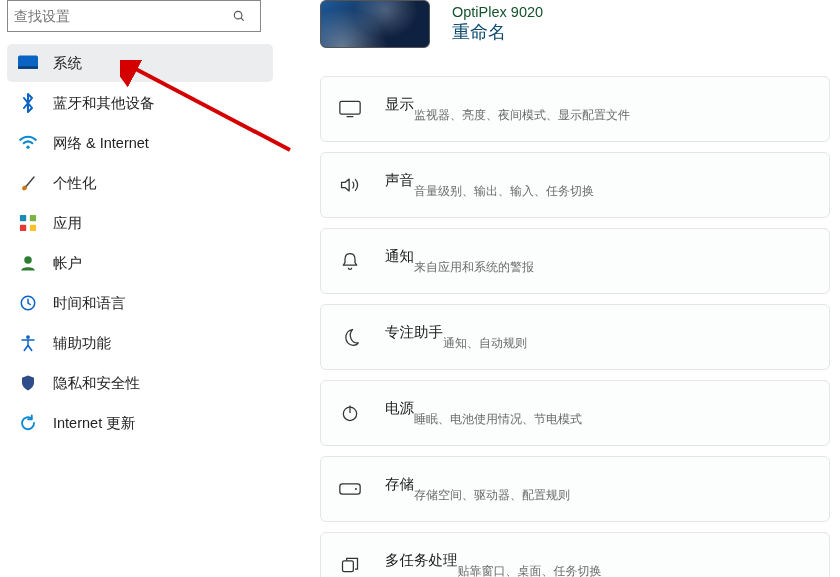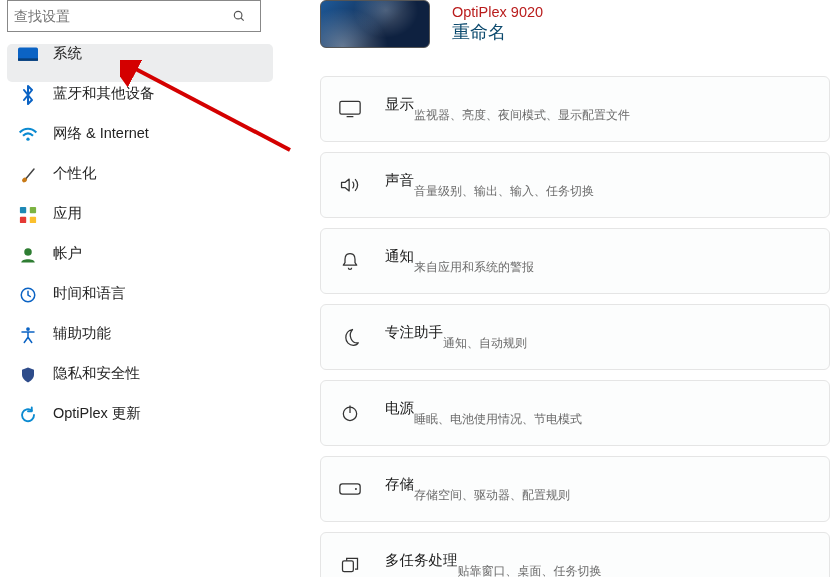--- a/index.html
+++ b/index.html
@@ -3,32 +3,32 @@
 <meta charset="utf-8">
 <style>
   html,body{margin:0;padding:0;width:840px;height:577px;overflow:hidden;font-family:"Segoe UI","Microsoft YaHei",sans-serif;background:#fff;color:#1b1b1b}
   .root{display:flex;height:100%}
   .sidebar{width:280px;flex:0 0 280px;padding:0 7px 0 7px;box-sizing:border-box}
   .search-wrap{margin:0 12px 12px 0}
   .search{display:flex;align-items:center;height:30px;border:1px solid #888;border-radius:0;background:#fff}
   .search input{flex:1;border:none;outline:none;font-size:14px;padding:0 6px;background:transparent}
   .search .glass{width:28px;text-align:center;color:#555;font-size:14px}
   .nav-list{display:flex;flex-direction:column;gap:2px}
-  .nav-item{display:flex;height:38px;border-radius:5px;padding:0 10px;cursor:pointer;position:relative}
+  .nav-item{display:flex;align-items:center;height:38px;border-radius:5px;padding:0 10px;cursor:pointer;position:relative}
   .nav-item.selected{background:#ecedee}
   .nav-item .icon{width:22px;height:22px;display:flex;align-items:center;justify-content:center;margin-right:14px}
   .nav-item .label{font-size:14.5px;color:#232323}
   .main{flex:1;padding:0 0 0 40px;box-sizing:border-box;overflow:hidden}
   .device-header{display:flex;align-items:center;margin:0 0 28px 0}
   .device-thumb{width:108px;height:46px;border:1px solid #555;border-radius:6px;overflow:hidden;background:linear-gradient(135deg,#1e5a9a 0%,#0e2140 60%);position:relative}
   .device-thumb::before{content:"";position:absolute;inset:0;background:
      radial-gradient(ellipse 70% 140% at 20% 100%,rgba(255,255,255,0.35),transparent 60%),
      radial-gradient(ellipse 50% 100% at 60% 20%,rgba(255,255,255,0.25),transparent 60%);}
   .device-text{margin-left:22px}
-  .device-name{font-size:14.5px;color:#b91c1c}
+  .device-name{font-size:14.5px;color:#14532d}
   .device-rename{font-size:18px;color:#0c4a6e;margin-top:0;cursor:pointer}
   .cards{display:flex;flex-direction:column;gap:10px;width:510px}
   .card{display:flex;align-items:center;height:64px;border:1px solid #e5e5e5;border-radius:6px;background:#fcfdfd;cursor:pointer;padding:0 16px}
   .card .card-icon{width:26px;height:26px;display:flex;align-items:center;justify-content:center;margin-right:22px;color:#333}
   .card .texts{display:flex;flex-direction:row}
   .card .title{font-size:14.5px;color:#1b1b1b}
   .card .sub{font-size:12px;color:#6b6b6b;margin-top:12px}
   svg{display:block}
   .arrow{position:absolute;left:120px;top:60px;pointer-events:none}
 </style>
@@ -132,21 +132,21 @@
         </span>
         <span class="label">隐私和安全性</span>
       </div>
       <div class="nav-item">
         <span class="icon">
           <svg width="18" height="18" viewBox="0 0 24 24">
               <path d="M20 12 A8 8 0 1 1 17 6" fill="none" stroke="#0b8ad1" stroke-width="2.5" stroke-linecap="round"></path>
               <path d="M17 2 L17 7 L12 7" fill="none" stroke="#0b8ad1" stroke-width="2.5" stroke-linecap="round" stroke-linejoin="round"></path>
             </svg>
         </span>
-        <span class="label">OptiPlex 更新</span>
+        <span class="label">Internet 更新</span>
       </div>
     </div>
   </div>
 
   <div class="main">
     <div class="device-header">
       <div class="device-thumb"></div>
       <div class="device-text">
         <div class="device-name">OptiPlex 9020</div>
         <div class="device-rename">重命名</div>

